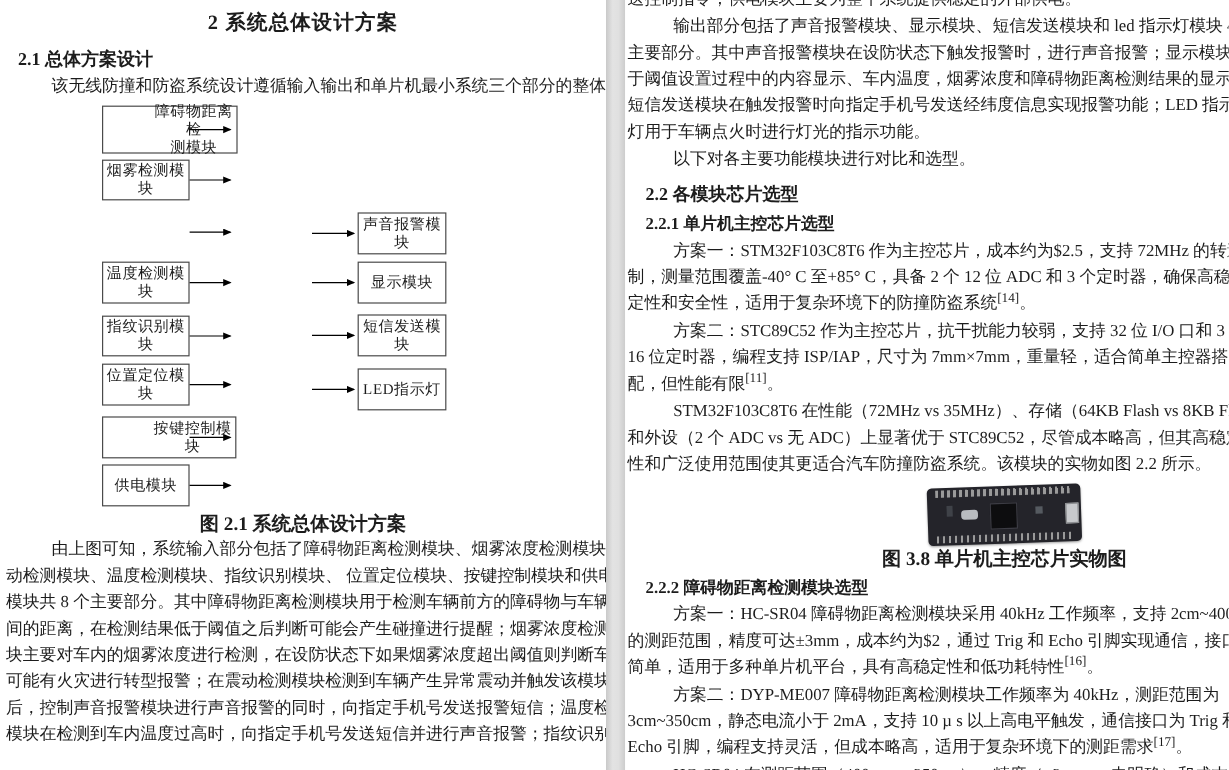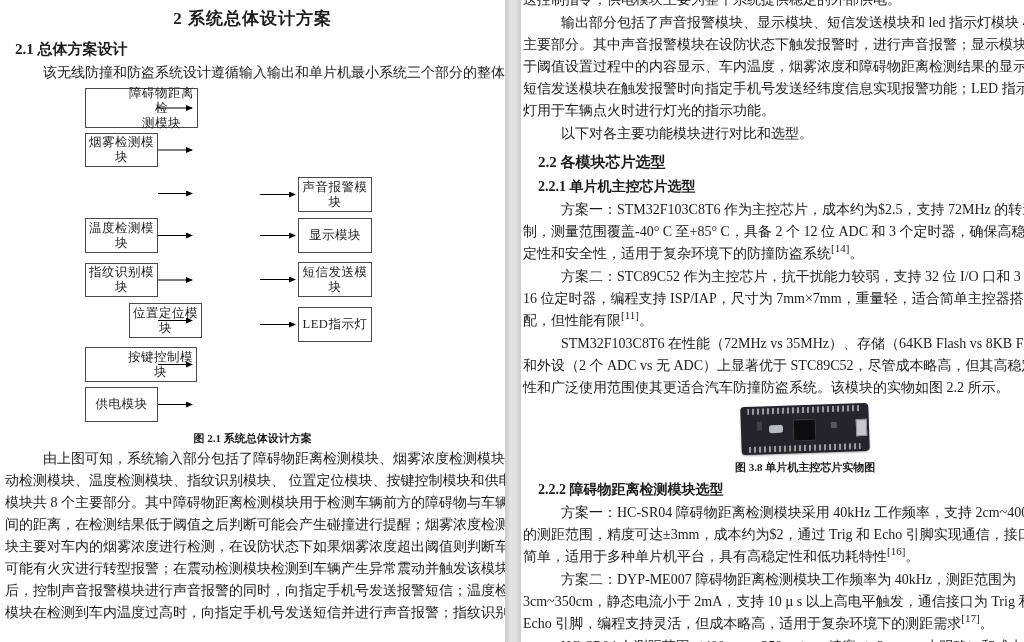--- a/index.html
+++ b/index.html
@@ -13,21 +13,21 @@
   .chapter-title{margin:2px 0 10px 0;text-align:center;font-size:17px;font-weight:bold;letter-spacing:1px;}
   h3.sec{margin:8px 0 3px 15px;font-size:15px;font-weight:bold;}
   h4.sub{margin:6px 0 3px 15px;font-size:14px;font-weight:bold;}
   .page-left h3.sec{margin-top:4px;}
   .para{margin:1px 0;padding-left:5px;}
   .page-right .para{padding-left:0;}
   .line{white-space:nowrap;font-size:14px;line-height:22px;height:22px;}
   .para.indent-first .line:first-child{padding-left:38px;}
   .para.clipped{margin-top:-11px;}
   sup{font-size:11px;vertical-align:super;line-height:0;}
-  .fig-caption{font-size:11px;font-weight:bold;text-align:center;line-height:16px;margin:2px 0;}
+  .fig-caption{font-size:16px;font-weight:bold;text-align:center;line-height:16px;margin:2px 0;}
   
   .diagram{position:relative;height:340px;margin:4px 0 2px 0;}
   .dbox{position:absolute;border:1px solid #4a4a4a;background:#fff;display:flex;align-items:center;
         justify-content:center;text-align:center;font-size:12.5px;line-height:15px;
         white-space:pre-line;letter-spacing:0.5px;}
   .diagram svg{position:absolute;left:0;top:0;}
   
   .board-figure{width:fit-content;margin:6px 0 0 212px;text-align:center;}
   .board{position:relative;width:128px;height:48px;background:#24242a;border-radius:4px;
          transform:rotate(-2deg);margin:0 auto 6px auto;box-shadow:0 1px 2px rgba(0,0,0,.35);}
@@ -52,21 +52,21 @@
     <div class="para indent-first">
         <div class="line">该无线防撞和防盗系统设计遵循输入输出和单片机最小系统三个部分的整体设</div>
       </div>
 
     <div class="diagram" id="diagram">
         <div class="dbox" style="left: 85px; top: 0px; width: 71px; height: 38px; padding-left: 40px;">障碍物距离检
 测模块</div>
         <div class="dbox" style="left: 85px; top: 45px; width: 71px; height: 32px;">烟雾检测模块</div>
         <div class="dbox" style="left: 85px; top: 130px; width: 71px; height: 33px;">温度检测模块</div>
         <div class="dbox" style="left: 85px; top: 175px; width: 71px; height: 32px;">指纹识别模块</div>
-        <div class="dbox" style="left: 85px; top: 215px; width: 71px; height: 33px; margin-left: 44px;">位置定位模块</div>
+        <div class="dbox" style="left: 85px; top: 215px; width: 71px; height: 33px;">位置定位模块</div>
         <div class="dbox" style="left: 85px; top: 259px; width: 71px; height: 33px; padding-left: 39px;">按键控制模块</div>
         <div class="dbox" style="left: 85px; top: 299px; width: 71px; height: 33px;">供电模块</div>
         <div class="dbox" style="left: 298px; top: 89px; width: 72px; height: 33px;">声音报警模块</div>
         <div class="dbox" style="left: 298px; top: 130px; width: 72px; height: 33px;">显示模块</div>
         <div class="dbox" style="left: 298px; top: 174px; width: 72px; height: 33px;">短信发送模块</div>
         <div class="dbox" style="left: 298px; top: 219px; width: 72px; height: 33px;">LED指示灯</div>
         <div>
           <svg width="380" height="340" xmlns="http://www.w3.org/2000/svg">
     <defs>
               <marker id="ah" markerWidth="8" markerHeight="8" refX="6" refY="3" orient="auto">

